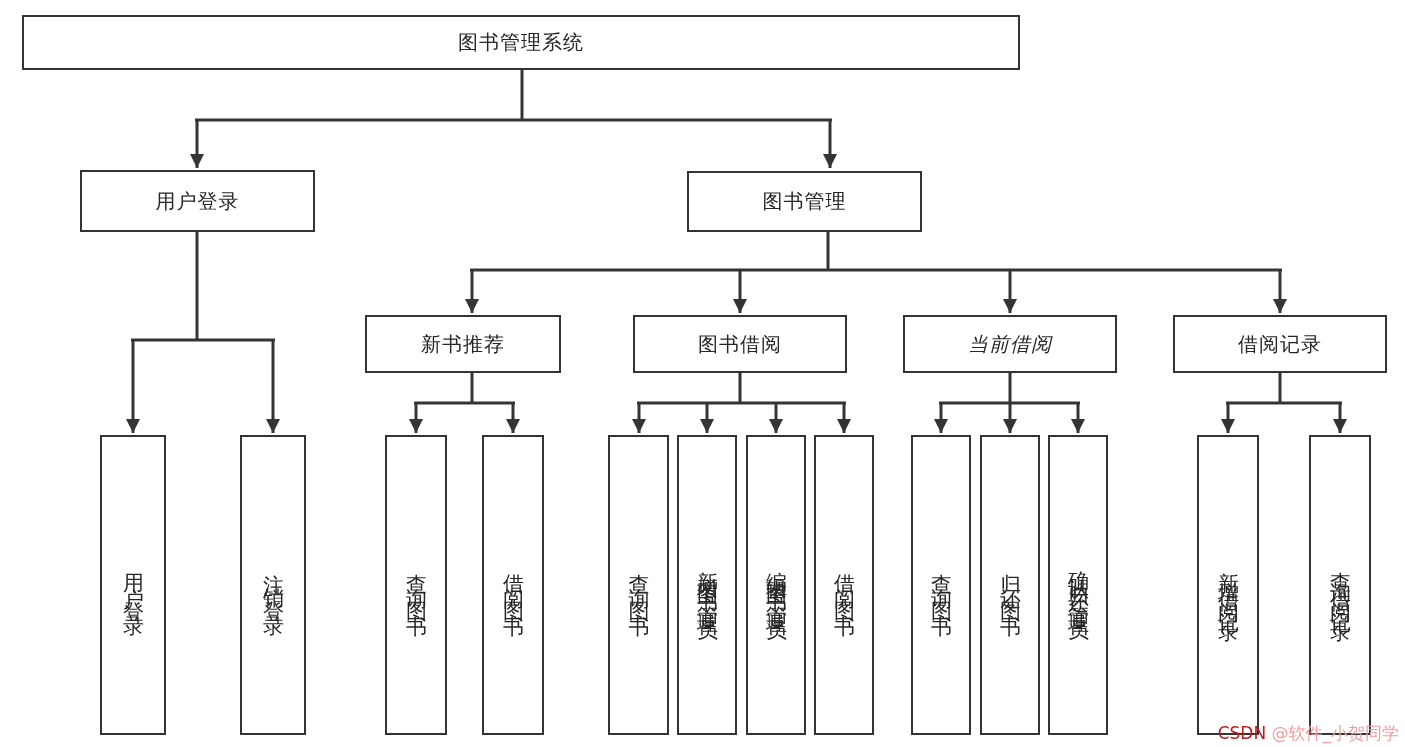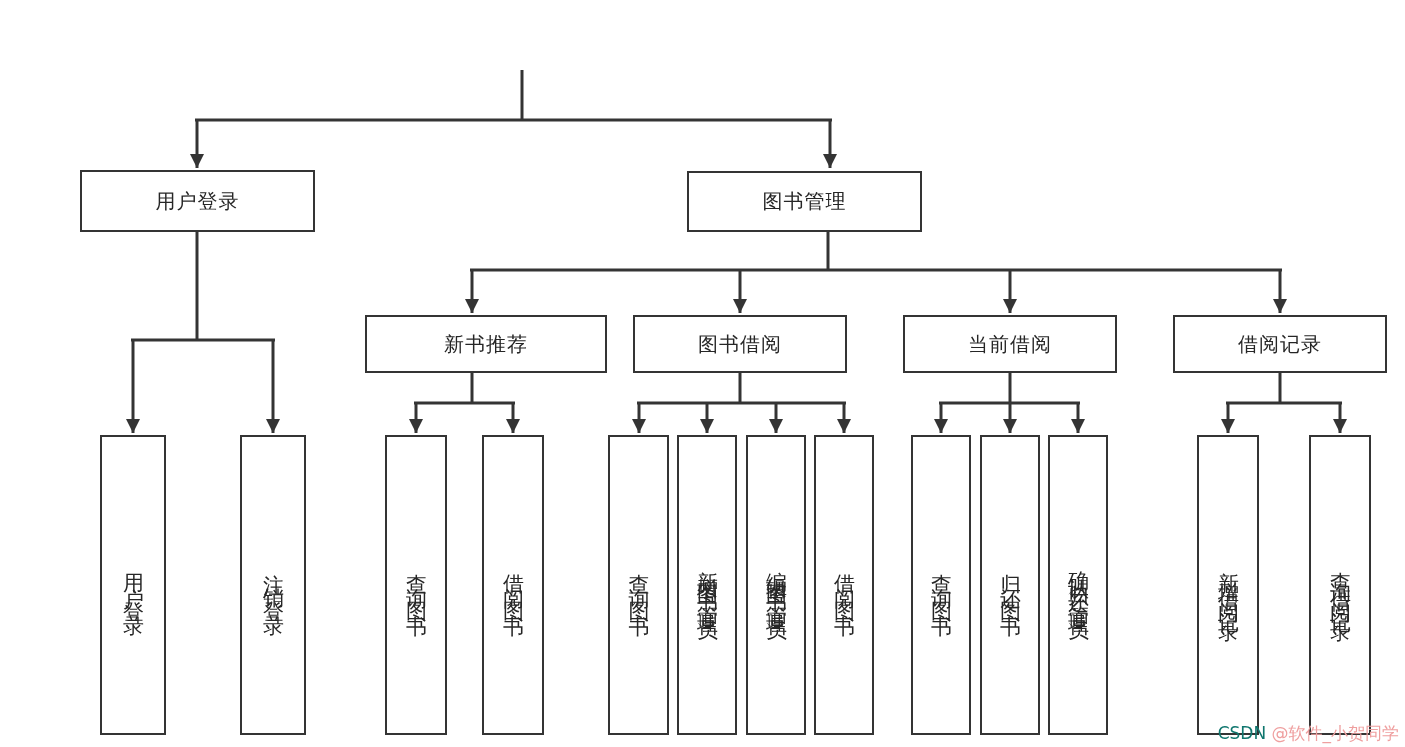--- a/index.html
+++ b/index.html
@@ -57,21 +57,21 @@
   .vbox-s { letter-spacing: 14px; }
   .vbox-m { letter-spacing: 10px; }
   .vbox-l { letter-spacing: 7px; }
   .watermark {
     position: absolute;
     right: 6px;
     bottom: 2px;
     font-size: 17px;
     white-space: nowrap;
   }
-  .wm-prefix { color: #0f766e; text-align: center; }
+  .wm-prefix { color: #b91c1c; text-align: center; }
   .wm-handle { color: #ef9f9f; margin-top: 17px; }
 </style>
 </head>
 <body>
 
 <div id="canvas">
 
   <svg class="connectors" viewBox="0 0 1405 747" xmlns="http://www.w3.org/2000/svg">
     <defs>
       <marker id="arrow" viewBox="0 0 10 10" refX="10" refY="5" markerUnits="userSpaceOnUse" markerWidth="16" markerHeight="14" orient="auto">
@@ -115,27 +115,28 @@
       <line x1="1010" y1="403" x2="1010" y2="433" marker-end="url(#arrow)"></line>
       <line x1="1078" y1="403" x2="1078" y2="433" marker-end="url(#arrow)"></line>
 
       <line x1="1280" y1="373" x2="1280" y2="404"></line>
       <line x1="1226" y1="403" x2="1342" y2="403"></line>
       <line x1="1228" y1="403" x2="1228" y2="433" marker-end="url(#arrow)"></line>
       <line x1="1340" y1="403" x2="1340" y2="433" marker-end="url(#arrow)"></line>
     </g>
   </svg>
 
+  <div class="hbox" style="left:22px; top:15px; width:998px; height:55px;">图书管理系统</div>
 
   <div class="hbox" style="left:80px; top:170px; width:235px; height:62px;">用户登录</div>
   <div class="hbox" style="left:687px; top:171px; width:235px; height:61px;">图书管理</div>
 
-  <div class="hbox" style="left:365px; top:315px; width:242px; height:58px;">新书推荐</div>
+  <div class="hbox" style="left:365px; top:315px; width:196px; height:58px;">新书推荐</div>
   <div class="hbox" style="left:633px; top:315px; width:214px; height:58px;font-family:Liberation Mono, monospace;">图书借阅</div>
-  <div class="hbox" style="left:903px; top:315px; width:214px; height:58px;">当前借阅</div>
+  <div class="hbox" style="left:903px; top:315px; width:214px; height:58px;font-style:italic;">当前借阅</div>
   <div class="hbox" style="left:1173px; top:315px; width:214px; height:58px;">借阅记录</div>
 
   <div class="vbox vbox-s" style="left:100px; width:66px;">用户登录</div>
   <div class="vbox vbox-s" style="left:240px; width:66px;">注销登录</div>
 
   <div class="vbox vbox-s" style="left:385px; width:62px;">查询图书</div>
   <div class="vbox vbox-s" style="left:482px; width:62px;">借阅图书</div>
 
   <div class="vbox vbox-s" style="left:608px; width:61px;">查询图书</div>
   <div class="vbox vbox-l" style="left:677px; width:60px;">新增图书（管理员）</div>

